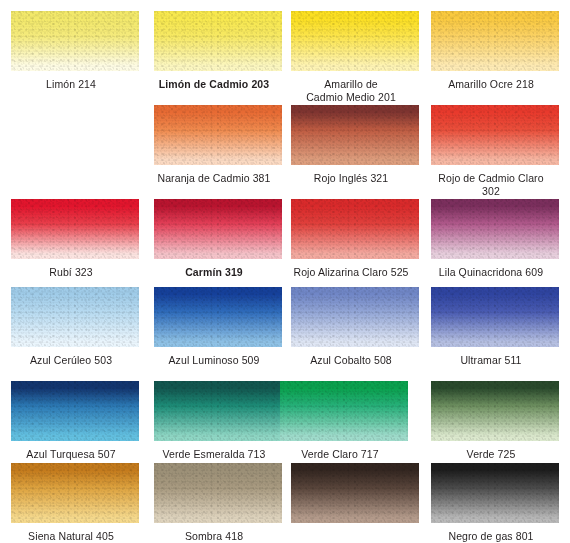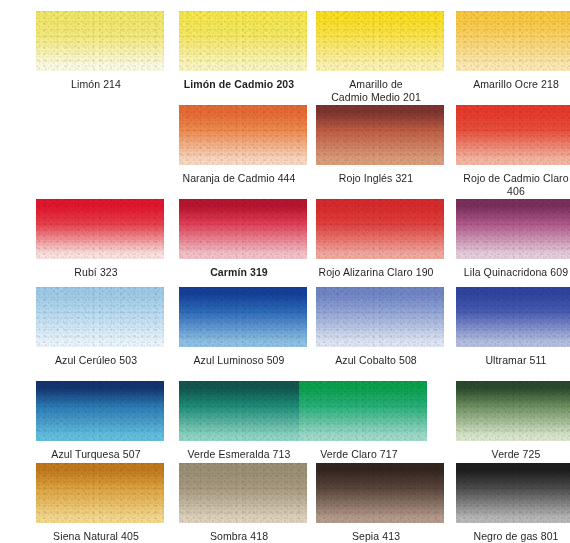--- a/index.html
+++ b/index.html
@@ -15,21 +15,20 @@
   }
   #swatch-chart {
     position: relative;
     width: 570px;
     height: 543px;
     background: #ffffff;
   }
   .swatch-cell {
     position: absolute;
     width: 120px;
-    margin-left: 25px;
   }
   .swatch-patch {
     position: relative;
     width: 128px;
     height: 60px;
     overflow: hidden;
   }
   .swatch-grain {
     position: absolute;
     inset: 0;
@@ -100,56 +99,56 @@
         <div class="swatch-grain"></div>
         <div class="swatch-streak"></div>
       </div>
       <div class="swatch-label">Amarillo Ocre 218</div>
     </div>
     <div class="swatch-cell" style="left: 154px; top: 105px;">
       <div class="swatch-patch" style="width: 128px; height: 60px; background: linear-gradient(rgb(231, 106, 51) 0%, rgb(231, 106, 51) 12%, rgb(239, 138, 78) 42%, rgb(250, 217, 194) 92%, rgb(250, 217, 194) 100%);">
         <div class="swatch-grain"></div>
         <div class="swatch-streak"></div>
       </div>
-      <div class="swatch-label">Naranja de Cadmio 444</div>
+      <div class="swatch-label">Naranja de Cadmio 381</div>
     </div>
     <div class="swatch-cell" style="left: 291px; top: 105px;">
       <div class="swatch-patch" style="width: 128px; height: 60px; background: linear-gradient(rgb(126, 52, 48) 0%, rgb(126, 52, 48) 12%, rgb(191, 92, 66) 42%, rgb(221, 158, 126) 92%, rgb(221, 158, 126) 100%);">
         <div class="swatch-grain"></div>
         <div class="swatch-streak"></div>
       </div>
       <div class="swatch-label">Rojo Inglés 321</div>
     </div>
     <div class="swatch-cell" style="left: 431px; top: 105px;">
       <div class="swatch-patch" style="width: 128px; height: 60px; background: linear-gradient(rgb(232, 57, 44) 0%, rgb(232, 57, 44) 12%, rgb(233, 79, 59) 42%, rgb(246, 184, 164) 92%, rgb(246, 184, 164) 100%);">
         <div class="swatch-grain"></div>
         <div class="swatch-streak"></div>
       </div>
-      <div class="swatch-label">Rojo de Cadmio Claro 406</div>
+      <div class="swatch-label">Rojo de Cadmio Claro 302</div>
     </div>
     <div class="swatch-cell" style="left: 11px; top: 199px;">
       <div class="swatch-patch" style="width: 128px; height: 60px; background: linear-gradient(rgb(226, 21, 45) 0%, rgb(226, 21, 45) 12%, rgb(232, 63, 75) 42%, rgb(251, 227, 224) 92%, rgb(251, 227, 224) 100%);">
         <div class="swatch-grain"></div>
         <div class="swatch-streak"></div>
       </div>
       <div class="swatch-label">Rubí 323</div>
     </div>
     <div class="swatch-cell" style="left: 154px; top: 199px; font-weight: bold;">
       <div class="swatch-patch" style="width: 128px; height: 60px; background: linear-gradient(rgb(185, 20, 47) 0%, rgb(185, 20, 47) 12%, rgb(227, 64, 88) 42%, rgb(244, 195, 201) 92%, rgb(244, 195, 201) 100%);">
         <div class="swatch-grain"></div>
         <div class="swatch-streak"></div>
       </div>
       <div class="swatch-label">Carmín 319</div>
     </div>
     <div class="swatch-cell" style="left: 291px; top: 199px;">
       <div class="swatch-patch" style="width: 128px; height: 60px; background: linear-gradient(rgb(217, 42, 43) 0%, rgb(217, 42, 43) 12%, rgb(224, 64, 60) 42%, rgb(243, 170, 160) 92%, rgb(243, 170, 160) 100%);">
         <div class="swatch-grain"></div>
         <div class="swatch-streak"></div>
       </div>
-      <div class="swatch-label">Rojo Alizarina Claro 190</div>
+      <div class="swatch-label">Rojo Alizarina Claro 525</div>
     </div>
     <div class="swatch-cell" style="left: 431px; top: 199px;">
       <div class="swatch-patch" style="width: 128px; height: 60px; background: linear-gradient(rgb(123, 47, 93) 0%, rgb(123, 47, 93) 12%, rgb(177, 90, 140) 42%, rgb(231, 207, 221) 92%, rgb(231, 207, 221) 100%);">
         <div class="swatch-grain"></div>
         <div class="swatch-streak"></div>
       </div>
       <div class="swatch-label">Lila Quinacridona 609</div>
     </div>
     <div class="swatch-cell" style="left: 11px; top: 287px;">
       <div class="swatch-patch" style="width: 128px; height: 60px; background: linear-gradient(rgb(159, 203, 232) 0%, rgb(159, 203, 232) 12%, rgb(183, 218, 240) 42%, rgb(234, 245, 252) 92%, rgb(234, 245, 252) 100%);">
@@ -186,21 +185,21 @@
       </div>
       <div class="swatch-label">Azul Turquesa 507</div>
     </div>
     <div class="swatch-cell" style="left: 154px; top: 381px;">
       <div class="swatch-patch" style="width: 128px; height: 60px; background: linear-gradient(rgb(18, 86, 79) 0%, rgb(18, 86, 79) 12%, rgb(29, 141, 120) 42%, rgb(143, 214, 196) 92%, rgb(143, 214, 196) 100%);">
         <div class="swatch-grain"></div>
         <div class="swatch-streak"></div>
       </div>
       <div class="swatch-label">Verde Esmeralda 713</div>
     </div>
-    <div class="swatch-cell" style="left: 274px; top: 381px;">
+    <div class="swatch-cell" style="left: 280px; top: 381px;">
       <div class="swatch-patch" style="width: 128px; height: 60px; background: linear-gradient(rgb(10, 161, 78) 0%, rgb(10, 161, 78) 12%, rgb(39, 176, 122) 42%, rgb(159, 219, 203) 92%, rgb(159, 219, 203) 100%);">
         <div class="swatch-grain"></div>
         <div class="swatch-streak"></div>
       </div>
       <div class="swatch-label">Verde Claro 717</div>
     </div>
     <div class="swatch-cell" style="left: 431px; top: 381px;">
       <div class="swatch-patch" style="width: 128px; height: 60px; background: linear-gradient(rgb(42, 74, 44) 0%, rgb(42, 74, 44) 12%, rgb(110, 144, 96) 42%, rgb(219, 232, 205) 92%, rgb(219, 232, 205) 100%);">
         <div class="swatch-grain"></div>
         <div class="swatch-streak"></div>
@@ -219,21 +218,20 @@
         <div class="swatch-grain"></div>
         <div class="swatch-streak"></div>
       </div>
       <div class="swatch-label">Sombra 418</div>
     </div>
     <div class="swatch-cell" style="left: 291px; top: 463px;">
       <div class="swatch-patch" style="width: 128px; height: 60px; background: linear-gradient(rgb(51, 38, 32) 0%, rgb(51, 38, 32) 12%, rgb(89, 69, 59) 42%, rgb(181, 156, 140) 92%, rgb(181, 156, 140) 100%);">
         <div class="swatch-grain"></div>
         <div class="swatch-streak"></div>
       </div>
-      <div class="swatch-label">Sepia 413</div>
     </div>
     <div class="swatch-cell" style="left: 431px; top: 463px;">
       <div class="swatch-patch" style="width: 128px; height: 60px; background: linear-gradient(rgb(29, 29, 29) 0%, rgb(29, 29, 29) 12%, rgb(76, 76, 76) 42%, rgb(185, 185, 185) 92%, rgb(185, 185, 185) 100%);">
         <div class="swatch-grain"></div>
         <div class="swatch-streak"></div>
       </div>
       <div class="swatch-label">Negro de gas 801</div>
     </div>
   </div>
 

